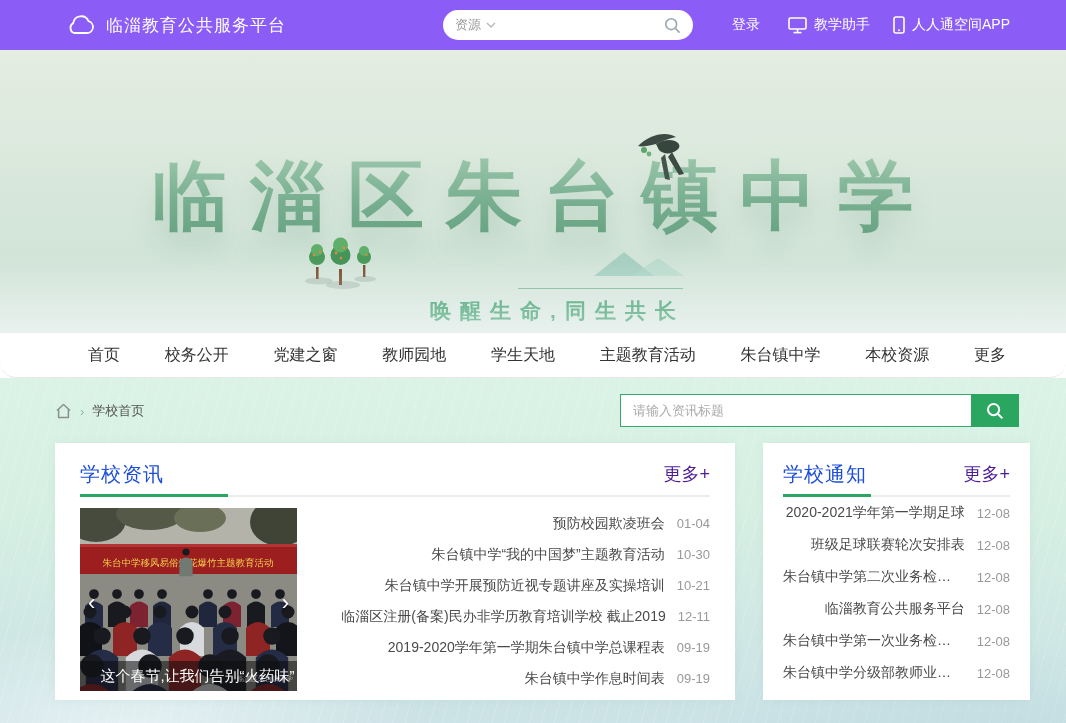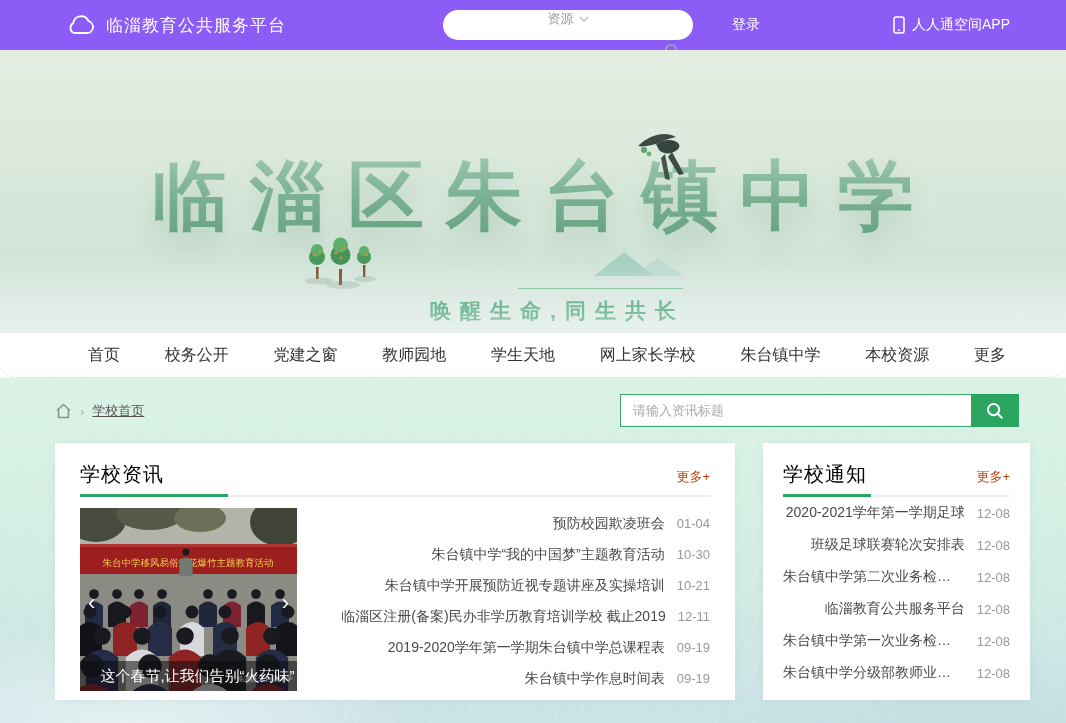--- a/index.html
+++ b/index.html
@@ -7,21 +7,21 @@
     font-family:"Liberation Sans","DejaVu Sans",sans-serif; }
   .page { position:relative; width:1066px; height:723px; overflow:hidden; }
   .abs { position:absolute; }
 
   
   .topbar { position:absolute; top:0; left:0; width:1066px; height:50px;
     background:#8b5cf6; display:flex; align-items:center; }
   .brand { position:absolute; left:66px; top:0; height:50px; display:flex; align-items:center; gap:10px;
     color:#fff; font-size:17px; letter-spacing:1px; cursor:pointer; }
   .pill { position:absolute; left:443px; top:10px; width:250px; height:30px; background:#fff;
-    border-radius:15px; display:flex; align-items:center; padding:0 12px;flex-direction:column; }
+    border-radius:15px; display:flex; align-items:center; padding:0 12px; }
   .pill .scope { color:#999; font-size:13px; display:flex; align-items:center; gap:5px; cursor:pointer; }
   .pill input { flex:1; border:none; outline:none; font-size:13px; background:transparent; min-width:10px; }
   .pill .mag { margin-left:auto; cursor:pointer; display:flex; }
   .toplink { position:absolute; top:0; height:50px; display:flex; align-items:center; gap:7px;
     color:#fff; font-size:14px; cursor:pointer; }
   .lk-login { left:732px; } .lk-assist { left:788px; } .lk-app { left:893px; }
 
   
   .hero { position:absolute; top:50px; left:0; width:1066px; height:283px; overflow:hidden;
     background:linear-gradient(180deg,#e4ede2 0%,#dcE9dd 35%,#d2e4d8 70%,#d6e6e0 100%); }
@@ -51,35 +51,35 @@
     background:linear-gradient(180deg,#daf3e6 0%,#d6efe3 40%,#cfe8e4 72%,#cbe2e6 100%); }
   .content:before { content:""; position:absolute; inset:0;
     background:
       radial-gradient(ellipse 420px 160px at 12% 104%, rgba(255,255,255,.55), rgba(255,255,255,0) 70%),
       radial-gradient(ellipse 420px 160px at 92% 108%, rgba(185,215,220,.5), rgba(255,255,255,0) 70%),
       repeating-linear-gradient(105deg, rgba(255,255,255,.16) 0 1px, rgba(255,255,255,0) 1px 12px); }
 
   .crumb { position:absolute; top:394px; left:55px; height:34px; display:flex; align-items:center;
     gap:8px; font-size:13px; color:#555; }
   .crumb .sep { color:#9ab3a6; font-size:13px; }
-  .crumb-link { cursor:pointer;text-decoration:underline; }
+  .crumb-link { cursor:pointer; }
 
   .info-search { position:absolute; top:394px; left:620px; width:399px; height:33px; display:flex; }
   .info-search input { flex:1; height:33px; border:1px solid #35a96c; border-right:none; background:#fff;
     padding:0 12px; font-size:13px; color:#333; outline:none; }
   .info-search input::placeholder { color:#aaa; }
   .info-search .btn { width:48px; height:33px; background:#2aa661; border:none; cursor:pointer;
     display:flex; align-items:center; justify-content:center; }
 
   .card { position:absolute; background:#fff; box-shadow:0 0 10px rgba(40,90,70,.05); }
   .card-news { top:443px; left:55px; width:680px; height:257px; padding:0 25px; }
   .card-notice { top:443px; left:763px; width:267px; height:257px; padding:0 20px; }
   .card-head { display:flex; align-items:flex-end; justify-content:space-between; padding-top:13px; height:45px; }
-  .card-title { font-size:20px; color:#000000; font-weight:500; letter-spacing:1px; }
-  .card-more { font-size:13px; color:#c2410c; cursor:pointer; padding-bottom:2px; }
+  .card-title { font-size:20px; color:#1d4ed8; font-weight:500; letter-spacing:1px; }
+  .card-more { font-size:18px; color:#4c1d95; cursor:pointer; padding-bottom:2px; }
   .card-divider { position:relative; height:3px; margin-top:6px; }
   .card-divider .gray { position:absolute; left:0; right:0; bottom:0; height:2px; background:#ececec; }
   .card-divider .green { position:absolute; left:0; bottom:0; height:3px; background:#2aa664; }
 
   .news-body { display:flex; margin-top:11px; }
   .carousel { position:relative; width:217px; height:183px; overflow:hidden; cursor:pointer; flex:none; background:#888; }
   .carousel svg { display:block; }
   .car-caption { position:absolute; left:0; right:0; bottom:0; height:30px; background:rgba(12,12,12,.55);
     color:#fff; font-size:15px; display:flex; align-items:center; justify-content:center; white-space:nowrap;padding-left:18px; }
   .car-watermark { position:absolute; right:4px; bottom:7px; font-size:7px; color:rgba(255,255,255,.55); }
@@ -122,20 +122,30 @@
       <input value="" style="">
       <span class="mag">
         <svg width="17" height="17" viewBox="0 0 17 17">
             <circle cx="7.2" cy="7.2" r="5.4" fill="none" stroke="#9aa7b0" stroke-width="1.6"></circle>
             <line x1="11.4" y1="11.4" x2="15.6" y2="15.6" stroke="#9aa7b0" stroke-width="1.6"></line>
           </svg>
       </span>
     </div>
     <div class="toplink lk-login">
       <span>登录</span>
+    </div>
+    <div class="toplink lk-assist">
+      <span style="display:flex;">
+        <svg width="19" height="17" viewBox="0 0 19 17">
+            <rect x="1" y="1" width="17" height="11" rx="1.5" fill="none" stroke="#fff" stroke-width="1.6"></rect>
+            <line x1="9.5" y1="12" x2="9.5" y2="15" stroke="#fff" stroke-width="1.6"></line>
+            <line x1="5.5" y1="15.6" x2="13.5" y2="15.6" stroke="#fff" stroke-width="1.6"></line>
+          </svg>
+      </span>
+      <span>教学助手</span>
     </div>
     <div class="toplink lk-app">
       <span style="display:flex;">
         <svg width="12" height="18" viewBox="0 0 12 18">
             <rect x="1" y="1" width="10" height="16" rx="2" fill="none" stroke="#fff" stroke-width="1.6"></rect>
             <circle cx="6" cy="14.2" r="1" fill="#fff"></circle>
           </svg>
       </span>
       <span>人人通空间APP</span>
     </div>
@@ -191,21 +201,21 @@
 
     </div>
   </div>
 
   <div class="nav">
     <span class="nav-item">首页</span>
     <span class="nav-item">校务公开</span>
     <span class="nav-item">党建之窗</span>
     <span class="nav-item">教师园地</span>
     <span class="nav-item">学生天地</span>
-    <span class="nav-item">网上家长学校</span>
+    <span class="nav-item">主题教育活动</span>
     <span class="nav-item">朱台镇中学</span>
     <span class="nav-item">本校资源</span>
     <span class="nav-item">更多</span>
   </div>
 
   <div class="content">
     
   </div>
 
   <div class="crumb">

